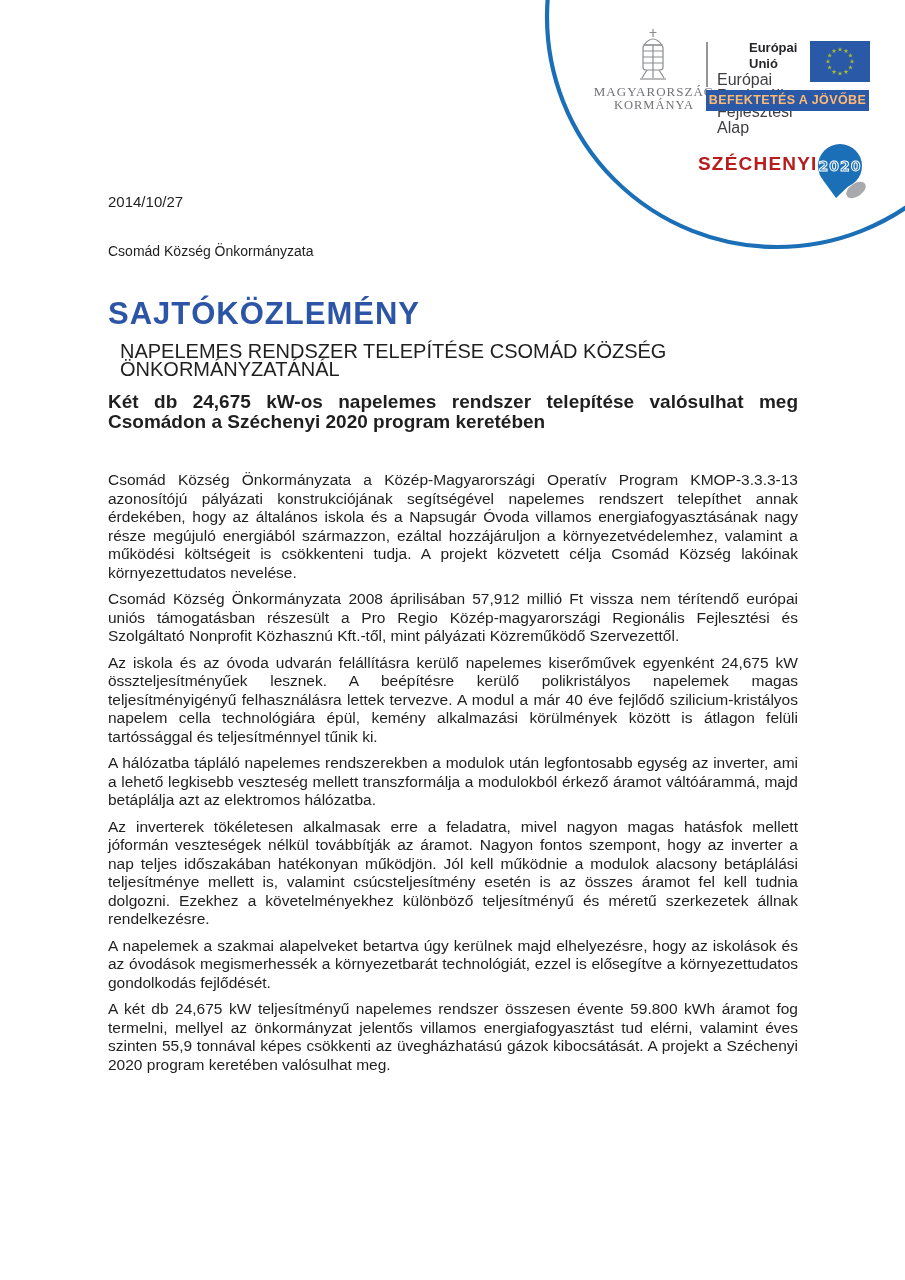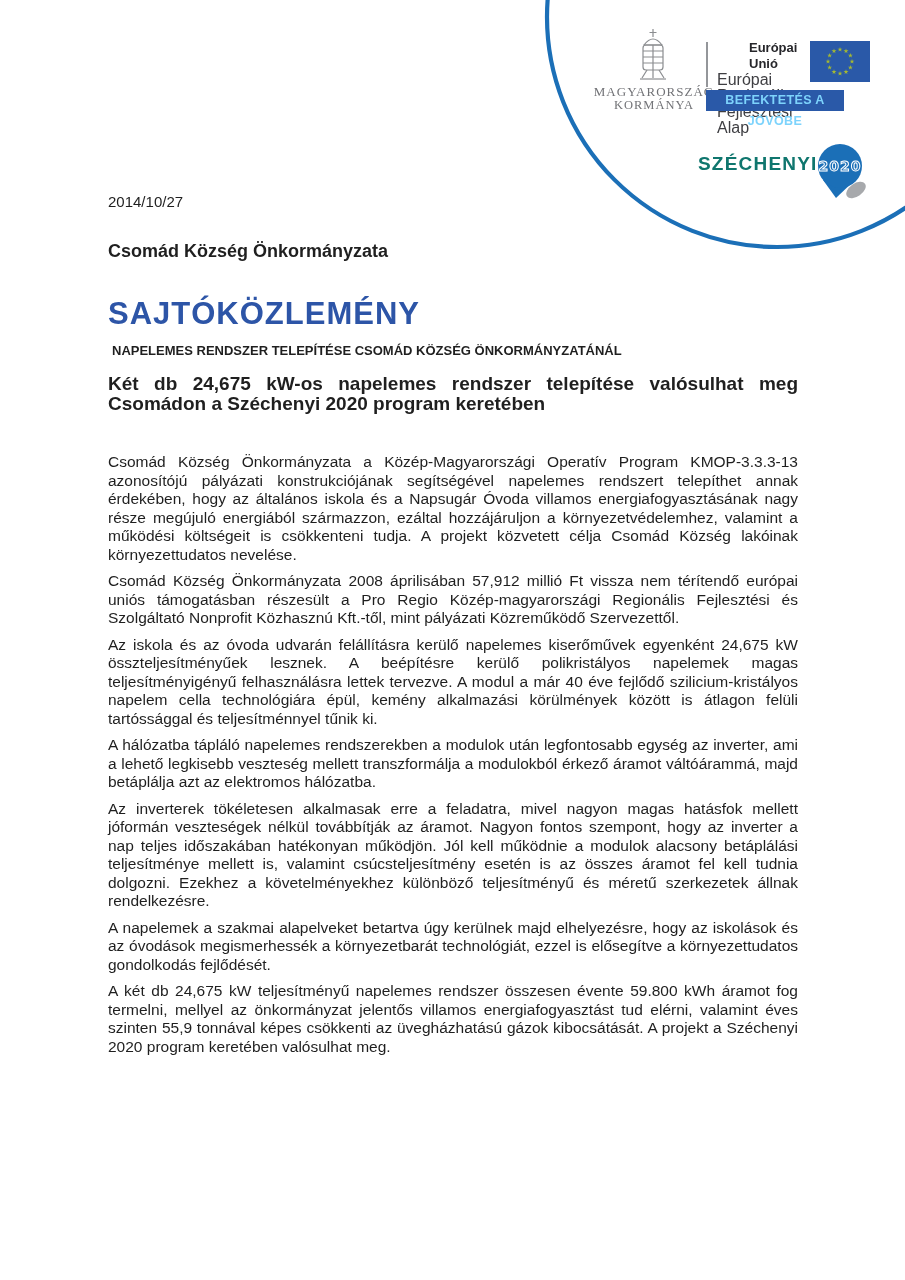--- a/index.html
+++ b/index.html
@@ -12,33 +12,33 @@
   .gov-crest{position:absolute;left:631px;top:28px;width:44px;height:56px;}
   .gov-name{position:absolute;left:584px;top:85px;width:140px;text-align:center;
     font-family:"Liberation Serif",serif;color:#717276;}
   .gov-name .l1{font-size:13px;letter-spacing:1px;line-height:13px;}
   .gov-name .l2{font-size:12.5px;letter-spacing:1px;line-height:13px;margin-top:1px;text-align:center;}
   .eu-divider{position:absolute;left:706px;top:42px;width:2px;height:45px;background:#94969a;}
   .eu-text{position:absolute;left:717px;top:40px;width:95px;}
   .eu-text .t{font-size:13px;font-weight:bold;color:#26262a;line-height:16px;padding-left:32px;}
   .eu-text .s{font-size:16px;color:#3e3e42;line-height:16px;}
   .eu-flag{position:absolute;left:810px;top:41px;width:60px;height:41px;}
-  .eu-banner{position:absolute;left:706px;top:90px;width:138px;height:21px;
-    background:#2a59a8;color:#7dd3fc;font-size:12.5px;font-weight:bold;
+  .eu-banner{position:absolute;left:706px;top:90px;width:163px;height:21px;
+    background:#2a59a8;color:#fdba74;font-size:12.5px;font-weight:bold;
     letter-spacing:.4px;text-align:center;line-height:21px;}
   .sz-word{position:absolute;left:698px;top:153px;font-size:19px;font-weight:bold;
-    letter-spacing:1.2px;color:#0f766e;}
+    letter-spacing:1.2px;color:#b91c1c;}
   .sz-pin{position:absolute;left:812px;top:140px;width:56px;height:64px;}
   
   .content{position:absolute;left:108px;top:193px;width:690px;}
   .date{font-size:15px;line-height:18px;margin:0 0 31px;}
-  .org{font-size:18px;font-weight:bold;line-height:19px;margin:0 0 37px;}
+  .org{font-size:14px;font-weight:normal;line-height:19px;margin:0 0 37px;}
   .title{font-size:31px;line-height:32px;font-weight:bold;letter-spacing:1px;
     color:#2d55a7;margin:12px 0 12px;}
-  .headline{font-size:13px;font-weight:bold;line-height:18px;margin:0 4px 14px;}
+  .headline{font-size:20px;font-weight:normal;line-height:18px;margin:0 12px 14px;}
   .lead{font-size:19px;font-weight:bold;line-height:19.5px;text-align:justify;margin:0 0 40px;}
   .body-para{font-size:15.5px;line-height:18.5px;text-align:justify;margin:0 0 8px;}
 </style>
 </head>
 <body>
 
 <div class="page">
 
   <svg class="arc-svg" viewBox="0 0 905 300" xmlns="http://www.w3.org/2000/svg">
     <circle cx="777" cy="17" r="230" fill="none" stroke="#1b6fb7" stroke-width="4.2"></circle>

